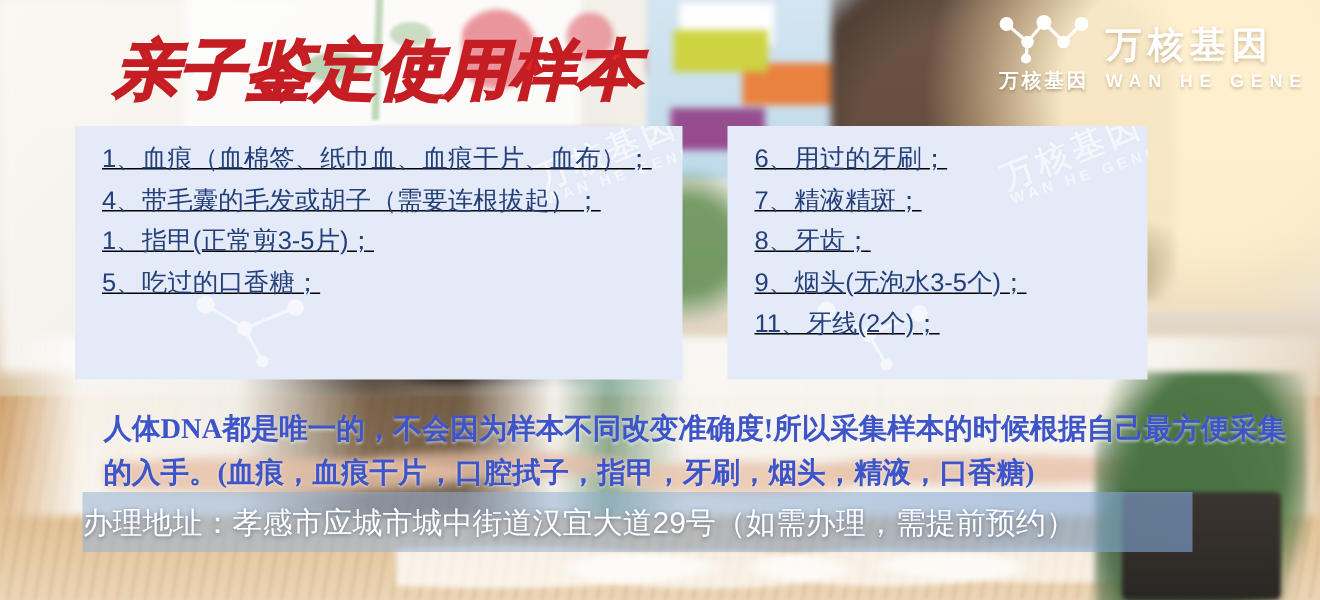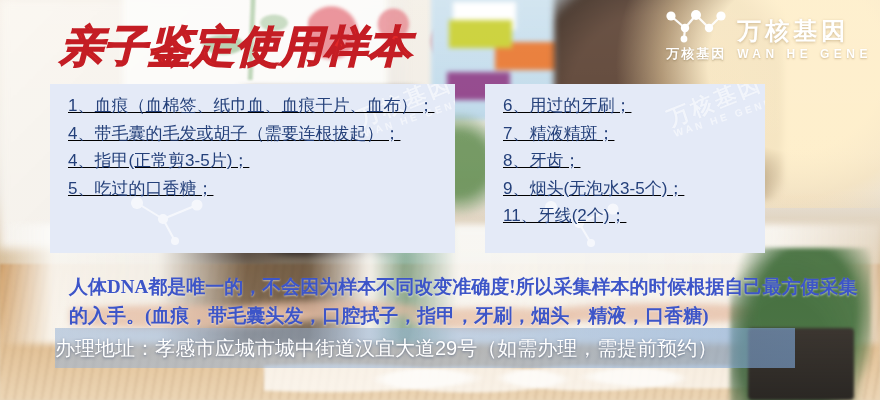--- a/index.html
+++ b/index.html
@@ -155,21 +155,21 @@
       radial-gradient(ellipse at 80% 70%, rgba(255,255,255,.68) 0 17%, transparent 20%);
     filter:blur(1.6px);
   }
   .bg-wash {
     position:absolute; inset:0;
     background:linear-gradient(180deg, rgba(255,255,255,.10) 0%, rgba(255,255,255,.04) 45%, rgba(255,250,240,.10) 100%);
   }
 
   
   .title {
-    position:absolute; left:60px; top:18px;
+    position:absolute; left:76px; top:18px;
     font-family:"Liberation Serif","DejaVu Serif",serif;
     font-size:43px; font-weight:700; font-style:italic;
     letter-spacing:1px; white-space:nowrap;
     color:#e02828;
     -webkit-text-stroke:1.6px #c41d24;
     text-shadow:0 0 2px rgba(255,255,255,.35);
   }
 
   
   .logo-wrap {
@@ -331,21 +331,21 @@
             <circle cx="14" cy="14" r="6"></circle>
             <circle cx="40" cy="30" r="5"></circle>
             <circle cx="74" cy="16" r="5.5"></circle>
             <circle cx="52" cy="52" r="4"></circle>
           </g>
         </svg>
       </div>
       <ul class="sample-list">
         <li>1、血痕（血棉签、纸巾血、血痕干片、血布）；</li>
         <li>4、带毛囊的毛发或胡子（需要连根拔起）；</li>
-        <li>4、指甲(正常剪3-5片)；</li>
+        <li>1、指甲(正常剪3-5片)；</li>
         <li>5、吃过的口香糖；</li>
       </ul>
       <div class="panel-watermark">
         <div class="wm-cn">万核基因</div>
         <div class="wm-en">WAN HE GENE</div>
       </div>
     </div>
 
     <div class="panel panel-right">
       <div class="panel-dots">
@@ -373,20 +373,20 @@
       <div class="panel-watermark">
         <div class="wm-cn">万核基因</div>
         <div class="wm-en">WAN HE GENE</div>
       </div>
     </div>
 
   </div>
 
   <div class="note">
     <span class="note-line">人体DNA都是唯一的，不会因为样本不同改变准确度!所以采集样本的时候根据自己最方便采集</span>
-    <span class="note-line">的入手。(血痕，带毛囊头发，口腔拭子，指甲，牙刷，烟头，精液，口香糖)</span>
+    <span class="note-line">的入手。(血痕，血痕干片，口腔拭子，指甲，牙刷，烟头，精液，口香糖)</span>
   </div>
 
   <div class="addr-bar">
     <span class="addr-text">办理地址：孝感市应城市城中街道汉宜大道29号（如需办理，需提前预约）</span>
   </div>
 
 </div>
 
 </body></html>

